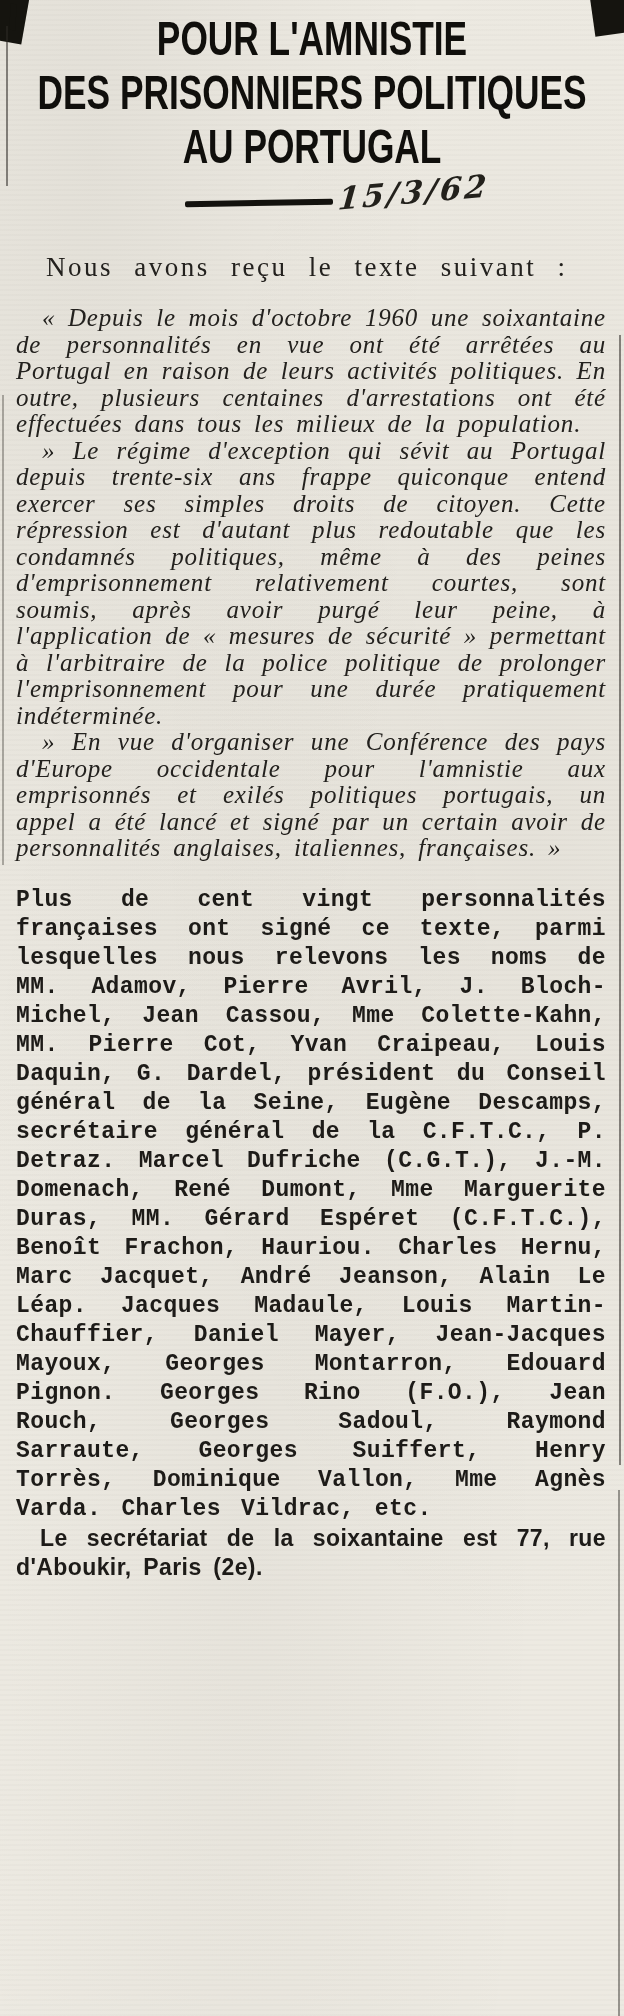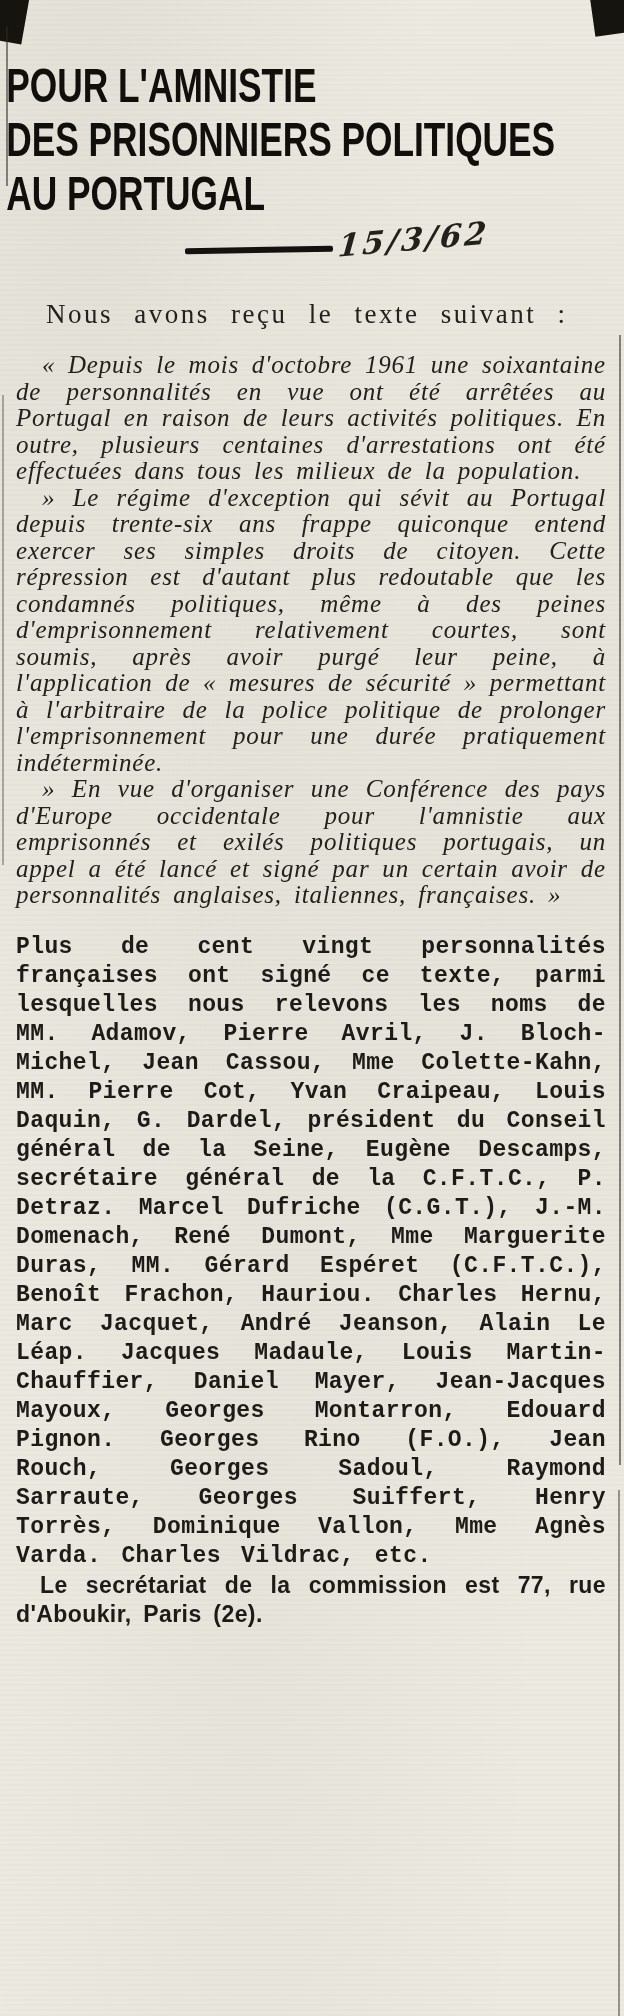--- a/index.html
+++ b/index.html
@@ -38,22 +38,22 @@
     transform: rotate(-8deg);
   }
   .rule { position: absolute; background: rgba(45,42,38,0.55); width: 2px; }
   .rule-left-top { left: 6px; top: 26px; height: 160px; }
   .rule-left-mid { left: 2px; top: 395px; height: 470px; background: rgba(45,42,38,0.35); }
   .rule-right-1 { right: 3px; top: 335px; height: 1130px; }
   .rule-right-2 { right: 4px; top: 1490px; height: 526px; background: rgba(45,42,38,0.45); }
 
   
   .title {
-    padding-top: 43px;
-    margin-top: 16px;
+    padding-top: 12px;
+    text-align: center;
   }
   .title-line {
     display: block;
     font-family: "Liberation Sans", sans-serif;
     font-weight: bold;
     font-size: 36px;
     line-height: 54px;
     letter-spacing: 0px;
     color: #100f0c;
     transform: scale(0.98, 1.32);
@@ -154,22 +154,22 @@
   </div>
 
   <div class="divider-row">
     <div class="divider-line"></div>
     <div class="handwritten-date">15/3/62</div>
   </div>
 
   <div class="body-col">
     <p class="intro">Nous avons reçu le texte suivant :</p>
 
-    <p class="quote quote-first">« Depuis le mois d'octobre 1961 une soixantaine de personnalités en vue ont été arrêtées au Portugal en raison de leurs activités politiques. En outre, plusieurs centaines d'arrestations ont été effectuées dans tous les milieux de la population.</p>
+    <p class="quote quote-first">« Depuis le mois d'octobre 1960 une soixantaine de personnalités en vue ont été arrêtées au Portugal en raison de leurs activités politiques. En outre, plusieurs centaines d'arrestations ont été effectuées dans tous les milieux de la population.</p>
     <p class="quote">» Le régime d'exception qui sévit au Portugal depuis trente-six ans frappe quiconque entend exercer ses simples droits de citoyen. Cette répression est d'autant plus redoutable que les condamnés politiques, même à des peines d'emprisonnement relativement courtes, sont soumis, après avoir purgé leur peine, à l'application de « mesures de sécurité » permettant à l'arbitraire de la police politique de prolonger l'emprisonnement pour une durée pratiquement indéterminée.</p>
     <p class="quote">» En vue d'organiser une Conférence des pays d'Europe occidentale pour l'amnistie aux emprisonnés et exilés politiques portugais, un appel a été lancé et signé par un certain avoir de personnalités anglaises, italiennes, françaises. »</p>
 
     <p class="names">Plus de cent vingt personnalités françaises ont signé ce texte, parmi lesquelles nous relevons les noms de MM. Adamov, Pierre Avril, J. Bloch-Michel, Jean Cassou, Mme Colette-Kahn, MM. Pierre Cot, Yvan Craipeau, Louis Daquin, G. Dardel, président du Conseil général de la Seine, Eugène Descamps, secrétaire général de la C.F.T.C., P. Detraz. Marcel Dufriche (C.G.T.), J.-M. Domenach, René Dumont, Mme Marguerite Duras, MM. Gérard Espéret (C.F.T.C.), Benoît Frachon, Hauriou. Charles Hernu, Marc Jacquet, André Jeanson, Alain Le Léap. Jacques Madaule, Louis Martin-Chauffier, Daniel Mayer, Jean-Jacques Mayoux, Georges Montarron, Edouard Pignon. Georges Rino (F.O.), Jean Rouch, Georges Sadoul, Raymond Sarraute, Georges Suiffert, Henry Torrès, Dominique Vallon, Mme Agnès Varda. Charles Vildrac, etc.</p>
 
-    <p class="secretariat">Le secrétariat de la commission est 77, rue d'Aboukir, Paris (2e).</p>
+    <p class="secretariat">Le secrétariat de la soixantaine est 77, rue d'Aboukir, Paris (2e).</p>
   </div>
 
 </div>
 
 </body></html>

